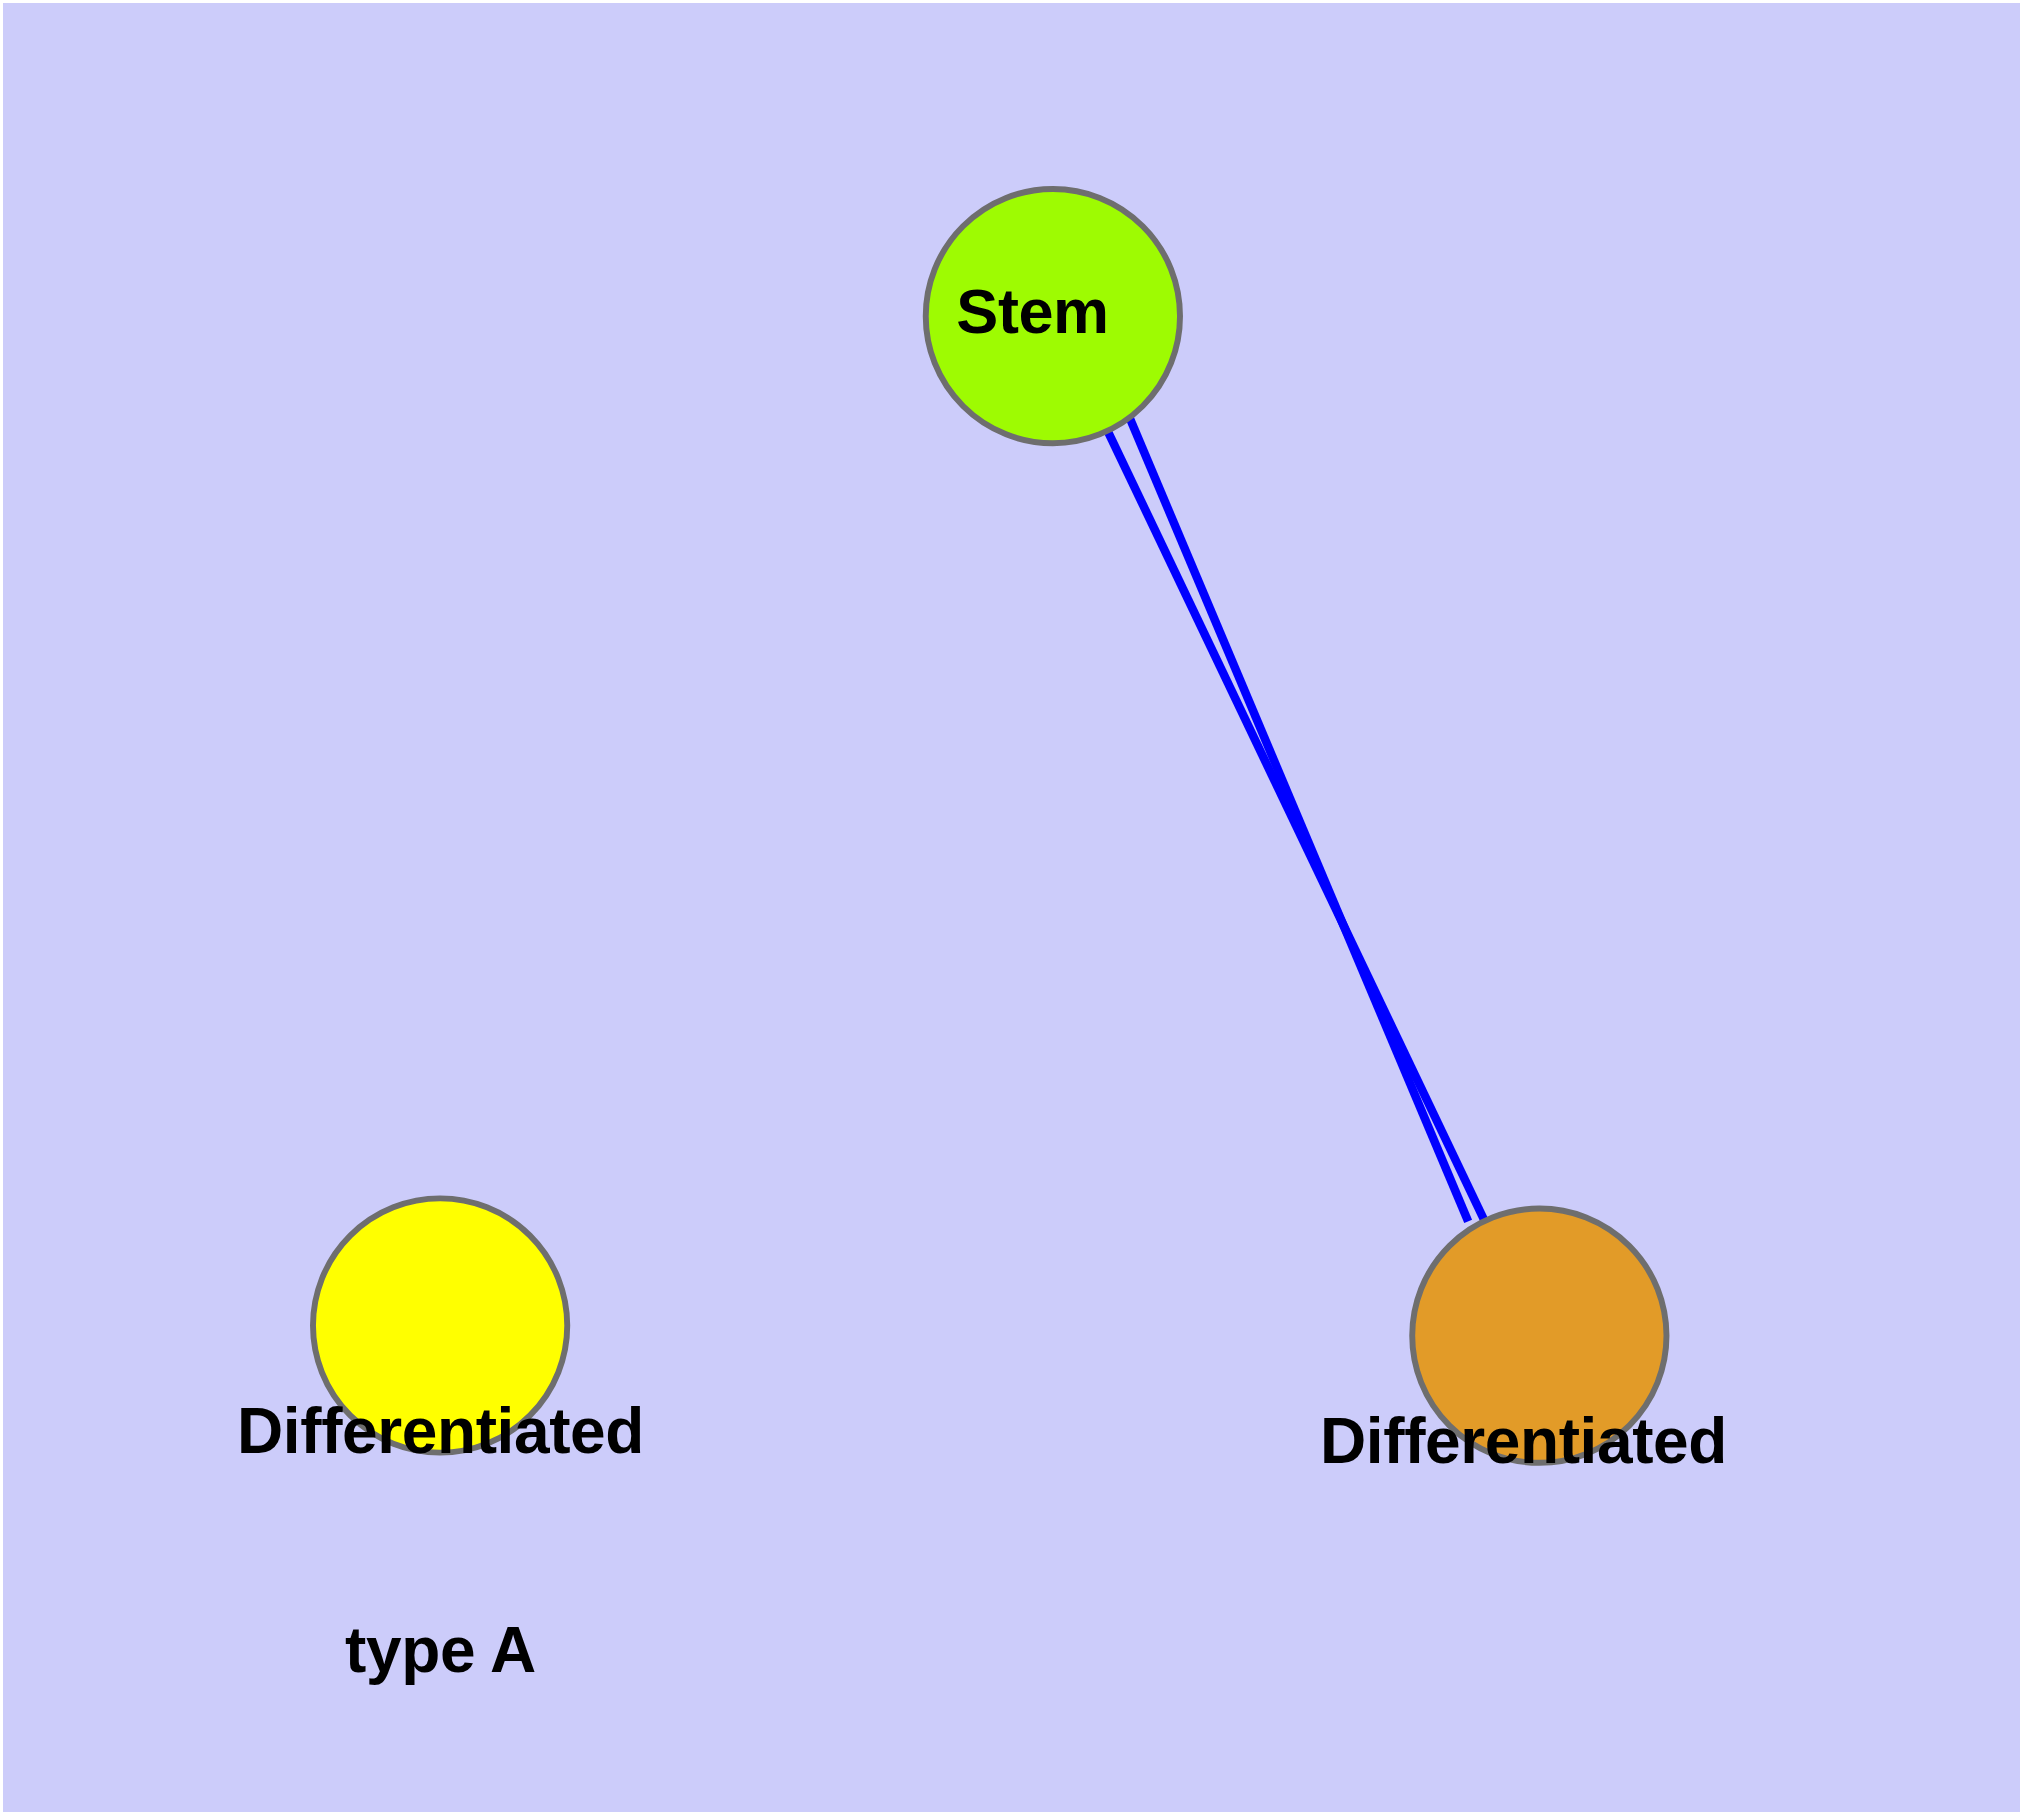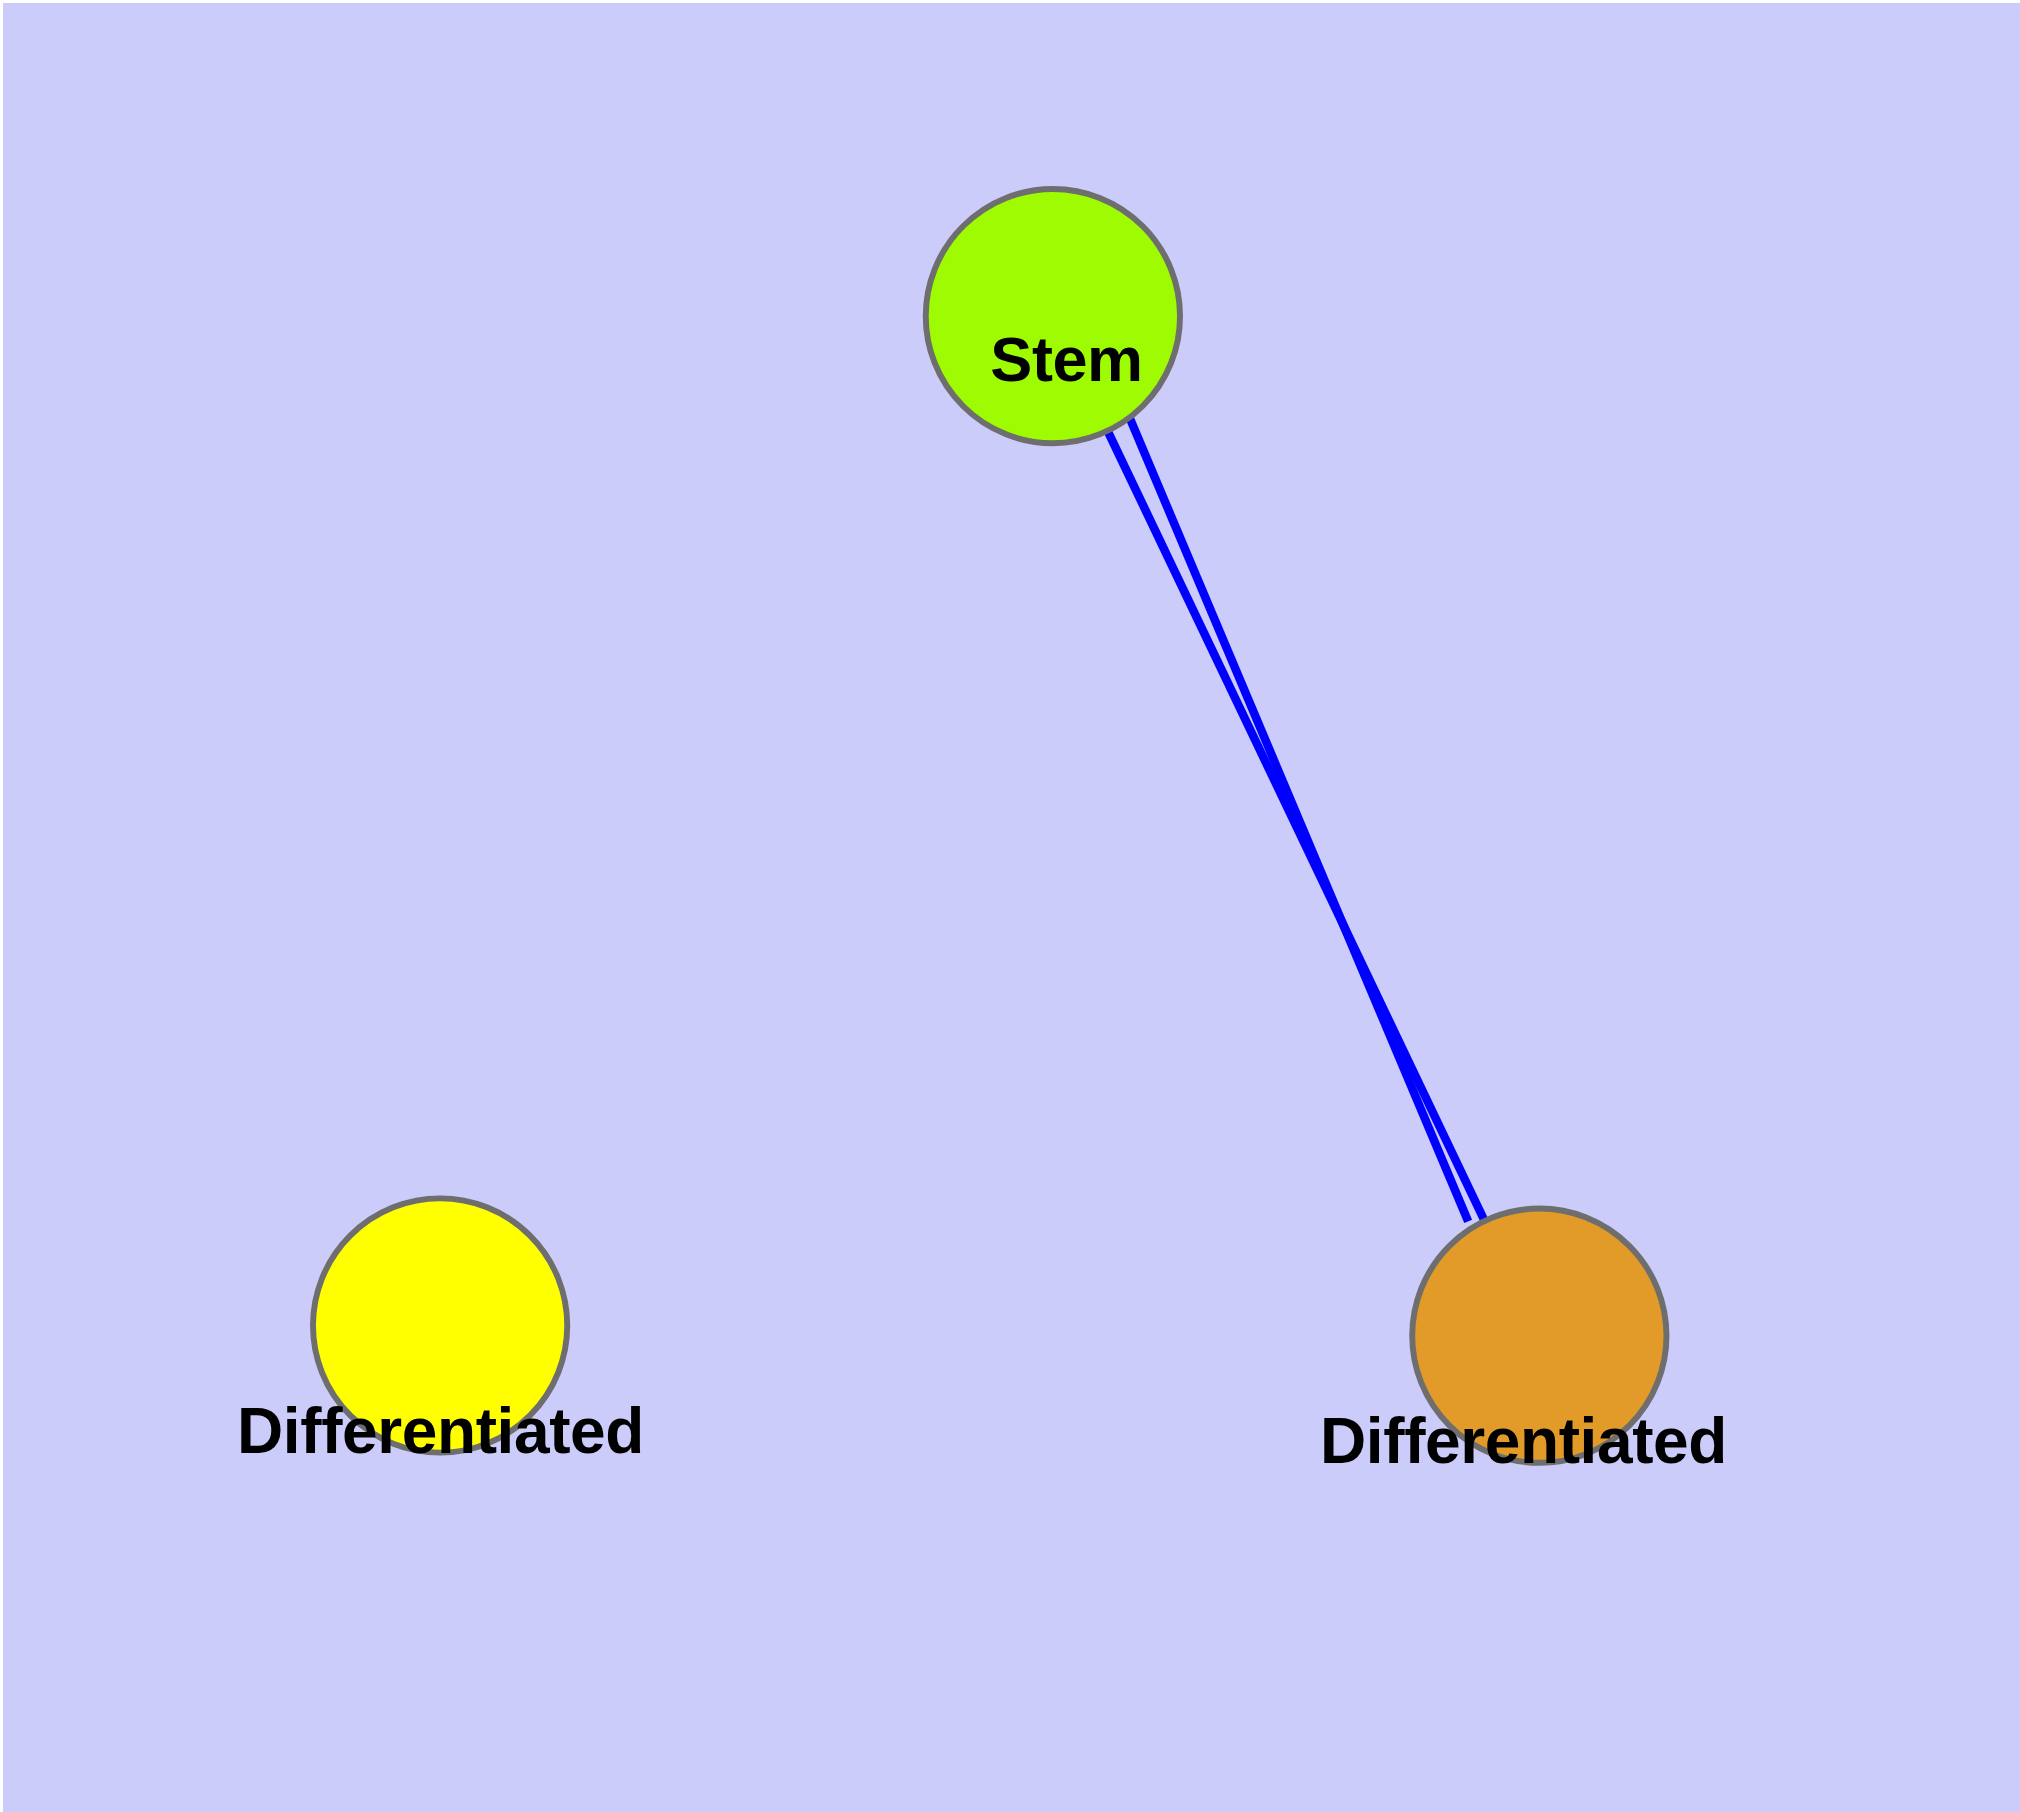--- a/index.html
+++ b/index.html
@@ -36,24 +36,23 @@
     text-align: center;
     font-weight: bold;
     color: #000000;
     line-height: 1.14;
     white-space: pre;
     letter-spacing: -0.4px;
     pointer-events: none;
   }
   #label-stem {
     font-size: 63px;
-    left: 812px;
+    left: 778px;
     top: 276px;
     width: 509px;
-    margin-top: 48px;
   }
   #label-type-a {
     font-size: 64px;
     left: 186px;
     top: 1249px;
     width: 509px;
   }
   #label-type-b {
     font-size: 64px;
     left: 1269px;
@@ -79,20 +78,21 @@
       <circle cx="1242" cy="373" r="150" fill="#9efb02" stroke="#6e6e6e" stroke-width="7"></circle>
       <circle cx="519" cy="1564" r="150" fill="#ffff00" stroke="#6e6e6e" stroke-width="7"></circle>
       <circle cx="1816" cy="1576" r="150" fill="#e29b28" stroke="#6e6e6e" stroke-width="7"></circle>
     </g>
   </svg>
 
   <div class="node-label" id="label-stem">Stem</div>
 
   <div class="node-label" id="label-type-a">
     <div>Differentiated</div>
+    <div>type A</div>
   </div>
 
   <div class="node-label" id="label-type-b">
     <div>Differentiated</div>
   </div>
 
 </div>
 
 
 </body></html>

